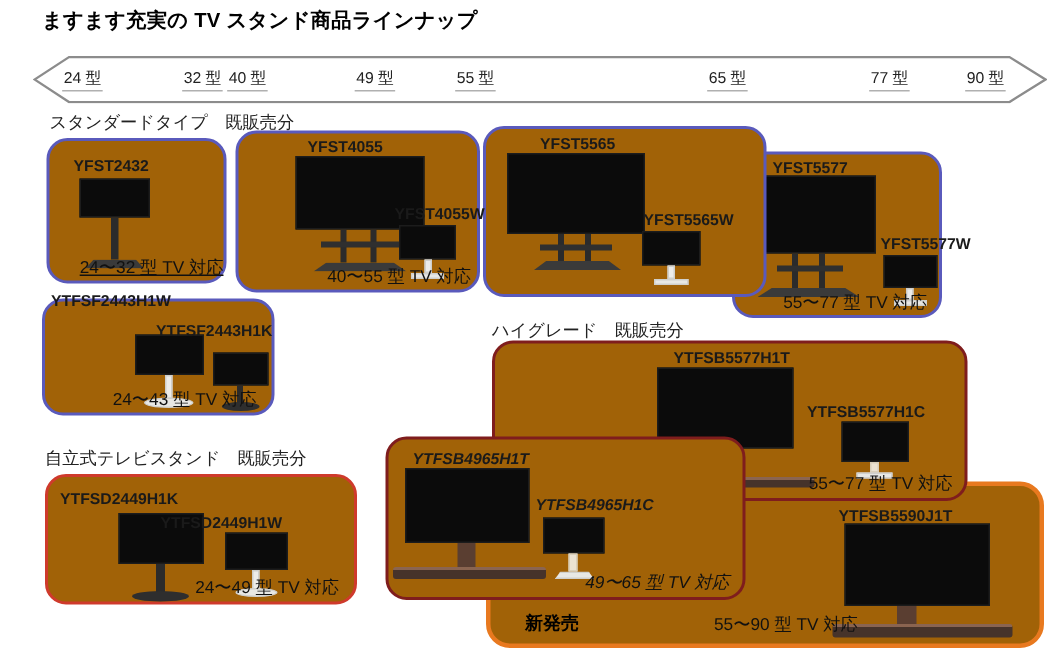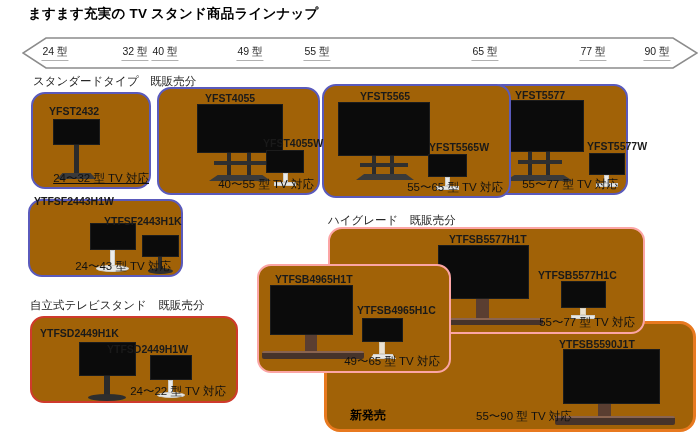--- a/index.html
+++ b/index.html
@@ -6,21 +6,21 @@
   .stage{position:relative;width:700px;height:445px;background:#fff;overflow:hidden;
          font-family:"Liberation Sans","DejaVu Sans",sans-serif;color:#111;}
   .title{position:absolute;left:28px;top:5px;font-size:13.5px;font-weight:bold;color:#000;
          letter-spacing:.2px;white-space:nowrap;}
   .heading{position:absolute;font-size:11.5px;color:#222;white-space:nowrap;}
   .axis-label{position:absolute;top:45px;transform:translateX(-50%);font-size:10.5px;color:#222;
               padding:0 1px 1px 1px;border-bottom:1px solid #b0b0b0;white-space:nowrap;}
   .box{position:absolute;background:#a16207;box-sizing:border-box;}
   .box.blue{border:2px solid #5a5abc;border-radius:14px;}
   .box.red{border:2px solid #cf3a2c;border-radius:14px;}
-  .box.orange{border:2px solid #fca5a5;border-radius:14px;}
+  .box.orange{border:2px solid #7f1d1d;border-radius:14px;}
   .box.orange-new{border:3px solid #e8791f;border-radius:16px;}
   .model{position:absolute;font-size:10.5px;font-weight:600;color:#1a1a1a;white-space:nowrap;z-index:4;}
   .caption{position:absolute;font-size:11.5px;color:#111;white-space:nowrap;z-index:4;}
   .badge-new{position:absolute;font-size:12px;font-weight:bold;color:#000;white-space:nowrap;z-index:4;}
   .screen{position:absolute;background:#0b0b0b;border:1px solid #1c1c1c;box-sizing:border-box;}
   .pole{position:absolute;background:#2b2b2b;}
   .pole.white{background:#ececea;border:1px solid #cfcfcc;box-sizing:border-box;}
   .pole.walnut{background:#5a3e31;}
   .pole.cream{background:#ece3d2;border:1px solid #d9cfba;box-sizing:border-box;}
   .shelf{position:absolute;background:#2f2f2f;}
@@ -77,21 +77,21 @@
     </div>
     <div class="model" style="left:104px;top:48px;">YFST4055W</div>
     <div>
       <div class="screen" style="left:107px;top:61px;width:38px;height:23px;"></div>
       <div class="pole white" style="left:124px;top:84px;width:5px;height:9px;"></div>
       <div class="base white" style="left:115px;top:93px;width:22px;height:4px;"></div>
     </div>
     <div class="caption" style="right:4px;bottom:1px;">40〜55 型 TV 対応</div>
   </div>
 
-  <div class="box blue" style="left:488px;top:84px;width:140px;height:111px;padding-left:40px;">
+  <div class="box blue" style="left:488px;top:101px;width:140px;height:111px;padding-left:40px;">
     <div class="model" style="left:25px;top:3px;">YFST5577</div>
     <div>
       <div class="screen" style="left:5px;top:14px;width:89px;height:52px;"></div>
       <div class="pole" style="left:38px;top:66px;width:4px;height:23px;"></div>
       <div class="pole" style="left:56px;top:66px;width:4px;height:23px;"></div>
       <div class="shelf" style="left:28px;top:74px;width:44px;height:4px;"></div>
       <div class="base trap" style="left:15px;top:89px;width:68px;height:6px;"></div>
     </div>
     <div class="model" style="left:97px;top:54px;">YFST5577W</div>
     <div>
@@ -110,21 +110,20 @@
       <div class="pole" style="left:66px;top:70px;width:4px;height:18px;"></div>
       <div class="shelf" style="left:36px;top:77px;width:48px;height:4px;"></div>
       <div class="base trap" style="left:32px;top:88px;width:58px;height:6px;"></div>
     </div>
     <div class="model" style="left:105px;top:55px;">YFST5565W</div>
     <div>
       <div class="screen" style="left:104px;top:68px;width:39px;height:23px;"></div>
       <div class="pole white" style="left:121px;top:91px;width:5px;height:9px;"></div>
       <div class="base white" style="left:112px;top:100px;width:23px;height:4px;"></div>
     </div>
-    <div class="caption" style="right:6px;bottom:1px;">55〜65 型 TV 対応</div>
   </div>
 
   <div class="box blue" style="left:28px;top:199px;width:155px;height:78px;">
     <div class="model" style="left:4px;top:-6px;">YTFSF2443H1W</div>
     <div>
       <div class="screen" style="left:60px;top:22px;width:46px;height:27px;"></div>
       <div class="pole white" style="left:80px;top:49px;width:5px;height:16px;"></div>
       <div class="base white oval" style="left:66px;top:64px;width:33px;height:7px;"></div>
     </div>
     <div class="model" style="left:74px;top:14px;">YTFSF2443H1K</div>
@@ -142,21 +141,21 @@
       <div class="screen" style="left:47px;top:24px;width:57px;height:34px;"></div>
       <div class="pole" style="left:72px;top:58px;width:6px;height:20px;"></div>
       <div class="base oval-dark" style="left:56px;top:76px;width:38px;height:7px;"></div>
     </div>
     <div class="model" style="left:75px;top:25px;">YTFSD2449H1W</div>
     <div>
       <div class="screen" style="left:118px;top:37px;width:42px;height:25px;"></div>
       <div class="pole white" style="left:136px;top:62px;width:5px;height:14px;"></div>
       <div class="base white oval" style="left:125px;top:74px;width:28px;height:6px;"></div>
     </div>
-    <div class="caption" style="right:10px;bottom:2px;">24〜22 型 TV 対応</div>
+    <div class="caption" style="right:10px;bottom:2px;">24〜49 型 TV 対応</div>
   </div>
 
   <div class="box orange-new" style="left:324px;top:321px;width:372px;height:111px;z-index:1;">
     <div class="model" style="left:232px;top:14px;">YTFSB5590J1T</div>
     <div>
       <div class="screen" style="left:236px;top:25px;width:97px;height:55px;"></div>
       <div class="pole walnut" style="left:271px;top:80px;width:13px;height:12px;"></div>
       <div class="platform" style="left:228px;top:92px;width:120px;height:9px;"></div>
     </div>
     <div class="badge-new" style="left:23px;bottom:5px;">新発売</div>
@@ -172,21 +171,21 @@
     </div>
     <div class="model" style="left:208px;top:40px;">YTFSB5577H1C</div>
     <div>
       <div class="screen" style="left:231px;top:52px;width:45px;height:27px;"></div>
       <div class="pole cream" style="left:250px;top:79px;width:6px;height:7px;"></div>
       <div class="base white" style="left:241px;top:86px;width:24px;height:4px;"></div>
     </div>
     <div class="caption" style="right:8px;bottom:2px;">55〜77 型 TV 対応</div>
   </div>
 
-  <div class="box orange" style="left:257px;top:264px;width:194px;height:109px;z-index:3;">
+  <div class="box orange" style="left:257px;top:291px;width:240px;height:109px;z-index:3;font-style:italic;">
     <div class="model" style="left:16px;top:7px;">YTFSB4965H1T</div>
     <div>
       <div class="screen" style="left:11px;top:19px;width:83px;height:50px;"></div>
       <div class="pole walnut" style="left:46px;top:69px;width:12px;height:16px;"></div>
       <div class="platform" style="left:3px;top:85px;width:102px;height:8px;"></div>
     </div>
     <div class="model" style="left:98px;top:38px;">YTFSB4965H1C</div>
     <div>
       <div class="screen" style="left:103px;top:52px;width:41px;height:24px;"></div>
       <div class="pole cream" style="left:120px;top:76px;width:6px;height:12px;"></div>

